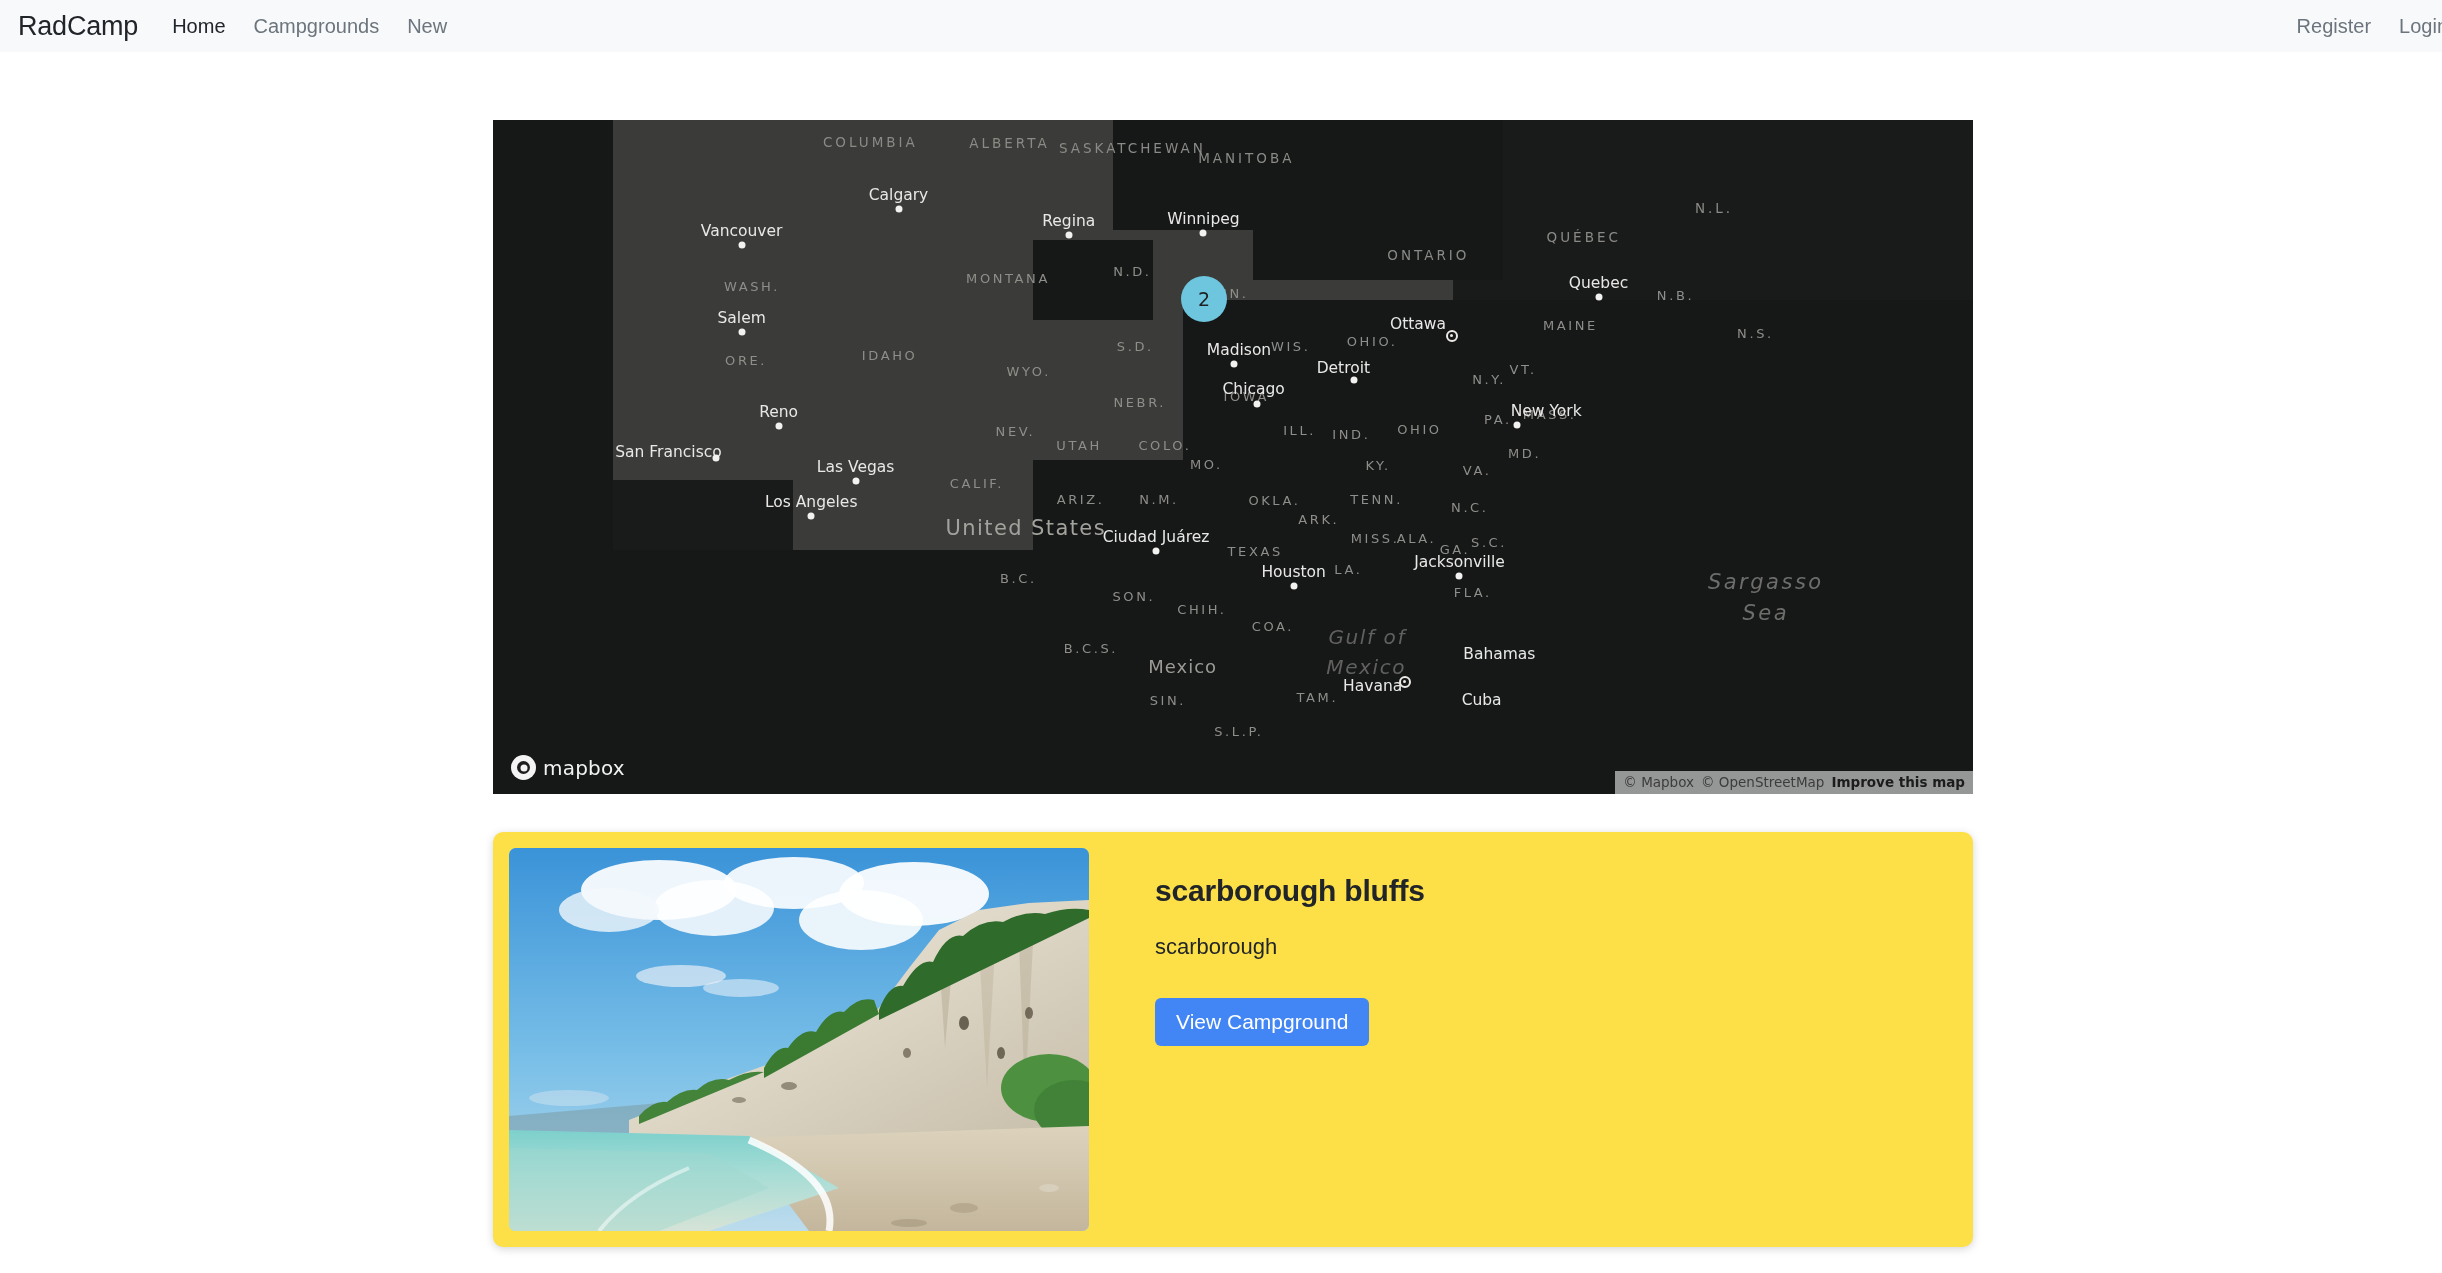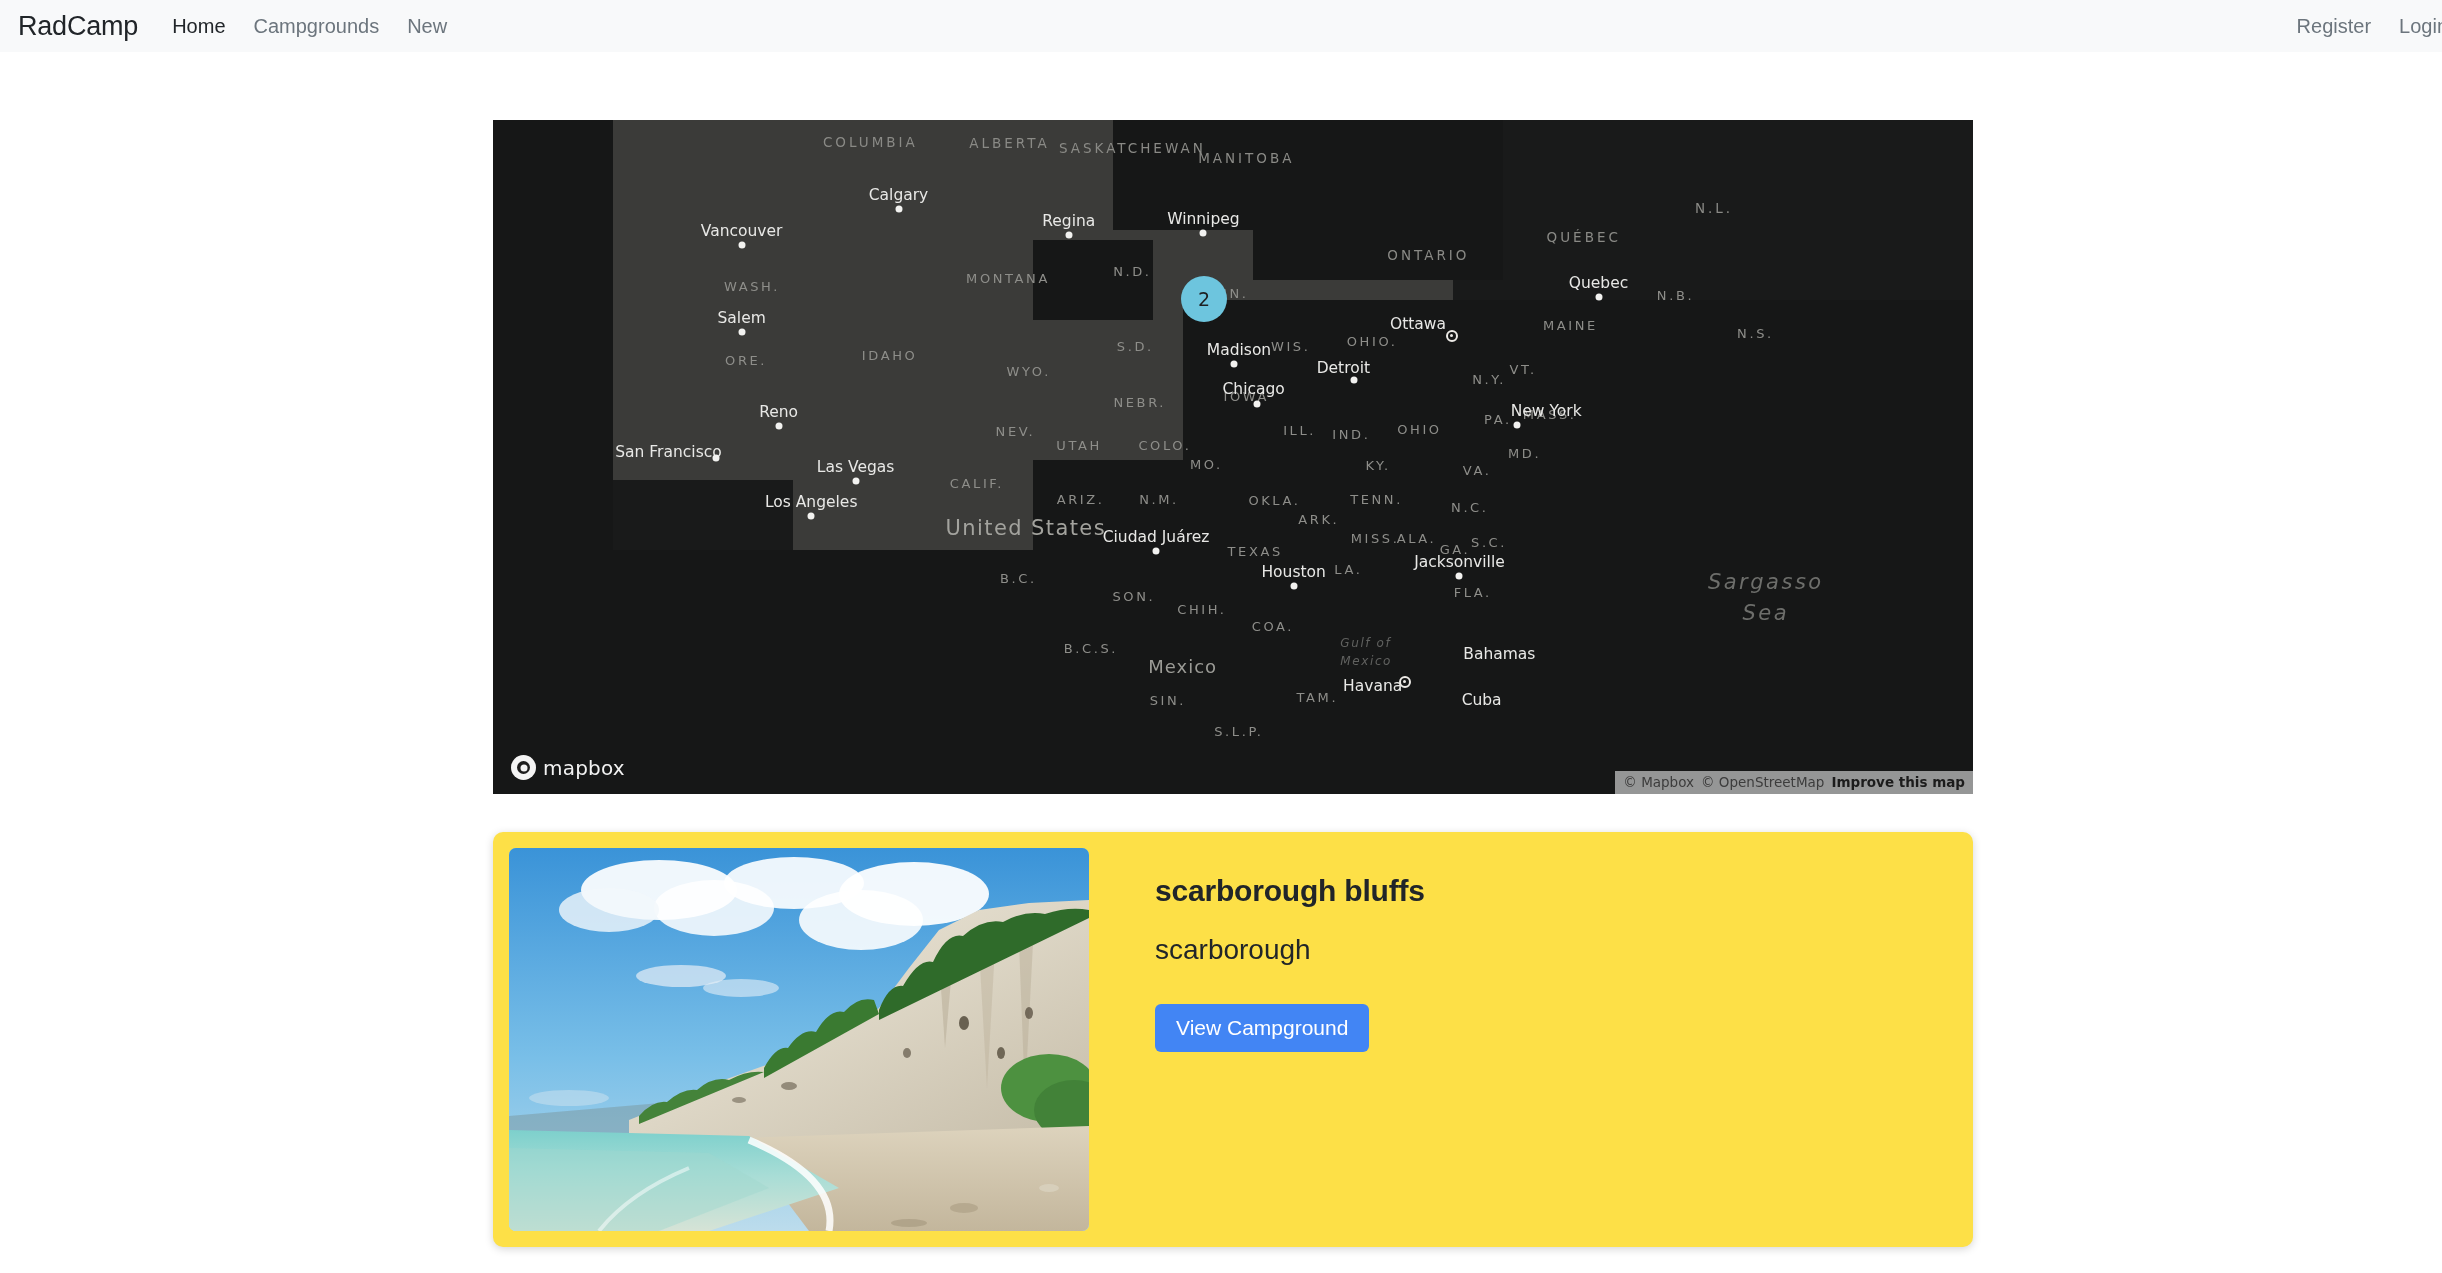--- a/index.html
+++ b/index.html
@@ -103,24 +103,24 @@
     color: #9b9b96;
     font-size: 18px;
     letter-spacing: 1px;
   }
   .lbl-city {
     color: #e8e8e6;
     font-size: 15.5px;
   }
   .lbl-water {
     color: #60615f;
-    font-size: 12px;
+    font-size: 20px;
     font-style: italic;
     letter-spacing: 1.6px;
-    text-align: left;
+    text-align: right;
     line-height: 1.5;
   }
   .lbl-water-lg {
     color: #6d6e6b;
     font-size: 21px;
     font-style: italic;
     letter-spacing: 2.5px;
     text-align: center;
     line-height: 1.45;
   }
@@ -247,21 +247,21 @@
     flex: 1;
   }
   .card-title {
     font-size: 30px;
     color: #212529;
     font-weight: bold;
     margin: 0 0 26px 0;
     letter-spacing: -0.2px;
   }
   .card-loc {
-    font-size: 28px;
+    font-size: 22px;
     color: #212529;
     margin: 0 0 38px 0;
   }
   .card-code {
     font-size: 19px;
     color: #6c757d;
     margin: 0 0 25px 0;
   }
   .btn-primary {
     display: inline-block;

